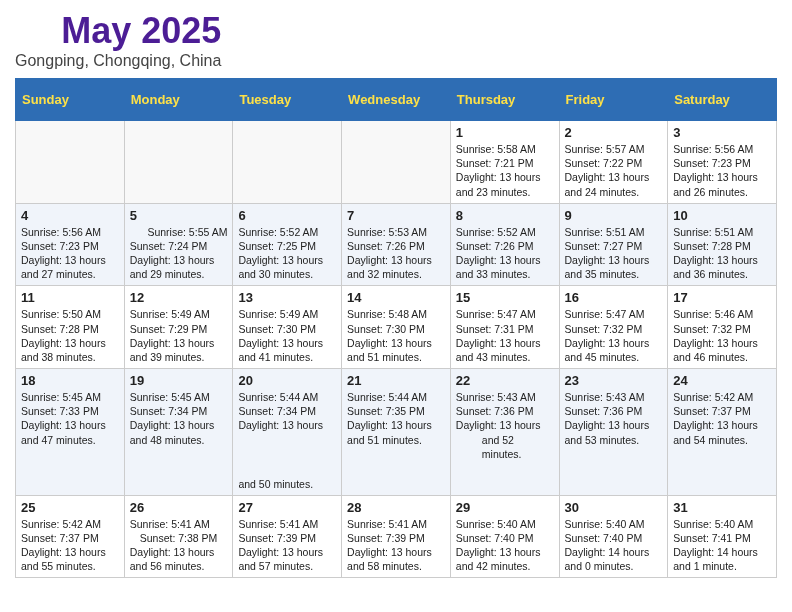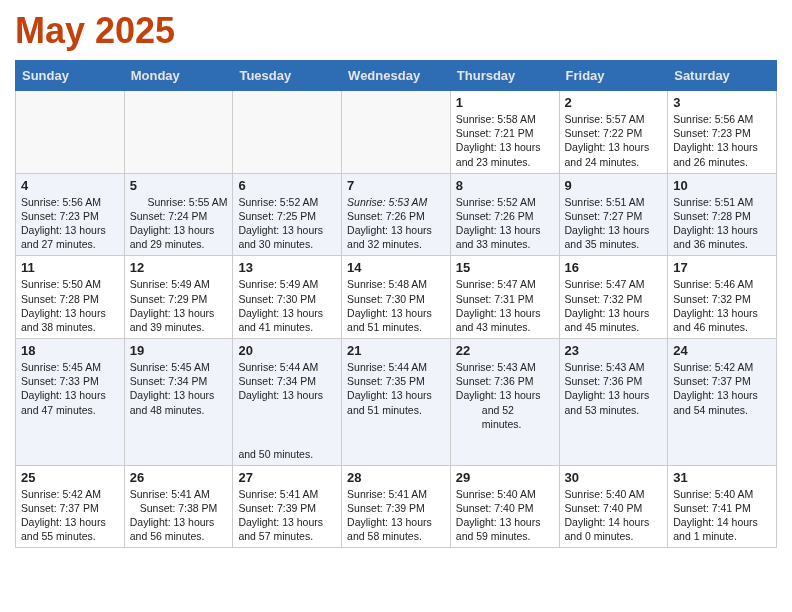--- a/index.html
+++ b/index.html
@@ -34,36 +34,36 @@
       width: 28px;
       height: 28px;
       margin-left: 2px;
     }
     .title-area {
       text-align: right;
     }
     .month-year {
       font-size: 36px;
       font-weight: bold;
-      color: #c2410c;
+      color: #4c1d95;
     }
     .location {
       font-size: 16px;
       color: #444;
     }
     table {
       width: 100%;
       border-collapse: collapse;
     }
     thead th {
       background-color: #2e6db4;
-      color: #e5e5e5;
+      color: #fde047;
       font-size: 13px;
       font-weight: bold;
-      padding: 7px 6px;
+      padding: 13px 6px;
       text-align: left;
       border: 1px solid #2e6db4;
     }
     tbody td {
       border: 1px solid #ccc;
       vertical-align: top;
       padding: 4px 5px;
       font-size: 10.5px;
       color: #222;
       width: calc(100% / 7);
@@ -82,20 +82,21 @@
     .cell-empty {
       background: #f8f8f8 !important;
     }
   </style>
 </head>
 <body>
 
 <div class="header-area">
   <div class="title-area">
     <div class="month-year">May 2025</div>
+    <div class="location">Gongping, Chongqing, China</div>
   </div>
 </div>
 
 <table>
   <thead>
     <tr id="header-row">
         <th>Sunday</th>
         <th>Monday</th>
         <th>Tuesday</th>
         <th>Wednesday</th>
@@ -149,21 +150,21 @@
         </td>
         <td>
           <span class="day-num">6</span>
           <div style="line-height: 1.35;">Sunrise: 5:52 AM</div>
           <div style="line-height: 1.35;">Sunset: 7:25 PM</div>
           <div style="line-height: 1.35;">Daylight: 13 hours</div>
           <div style="line-height: 1.35;">and 30 minutes.</div>
         </td>
         <td>
           <span class="day-num">7</span>
-          <div style="line-height: 1.35; font-style: italic;">Sunrise: 5:53 AM</div>
+          <div style="line-height: 1.35;">Sunrise: 5:53 AM</div>
           <div style="line-height: 1.35;">Sunset: 7:26 PM</div>
           <div style="line-height: 1.35;">Daylight: 13 hours</div>
           <div style="line-height: 1.35;">and 32 minutes.</div>
         </td>
         <td>
           <span class="day-num">8</span>
           <div style="line-height: 1.35;">Sunrise: 5:52 AM</div>
           <div style="line-height: 1.35;">Sunset: 7:26 PM</div>
           <div style="line-height: 1.35;">Daylight: 13 hours</div>
           <div style="line-height: 1.35;">and 33 minutes.</div>
@@ -312,21 +313,21 @@
           <div style="line-height: 1.35;">Sunrise: 5:41 AM</div>
           <div style="line-height: 1.35;">Sunset: 7:39 PM</div>
           <div style="line-height: 1.35;">Daylight: 13 hours</div>
           <div style="line-height: 1.35;">and 58 minutes.</div>
         </td>
         <td>
           <span class="day-num">29</span>
           <div style="line-height: 1.35;">Sunrise: 5:40 AM</div>
           <div style="line-height: 1.35;">Sunset: 7:40 PM</div>
           <div style="line-height: 1.35;">Daylight: 13 hours</div>
-          <div style="line-height: 1.35;">and 59 minutes.</div>
+          <div style="line-height: 1.35;">and 42 minutes.</div>
         </td>
         <td>
           <span class="day-num">30</span>
           <div style="line-height: 1.35;">Sunrise: 5:40 AM</div>
           <div style="line-height: 1.35;">Sunset: 7:40 PM</div>
           <div style="line-height: 1.35;">Daylight: 14 hours</div>
           <div style="line-height: 1.35;">and 0 minutes.</div>
         </td>
         <td>
           <span class="day-num">31</span>

